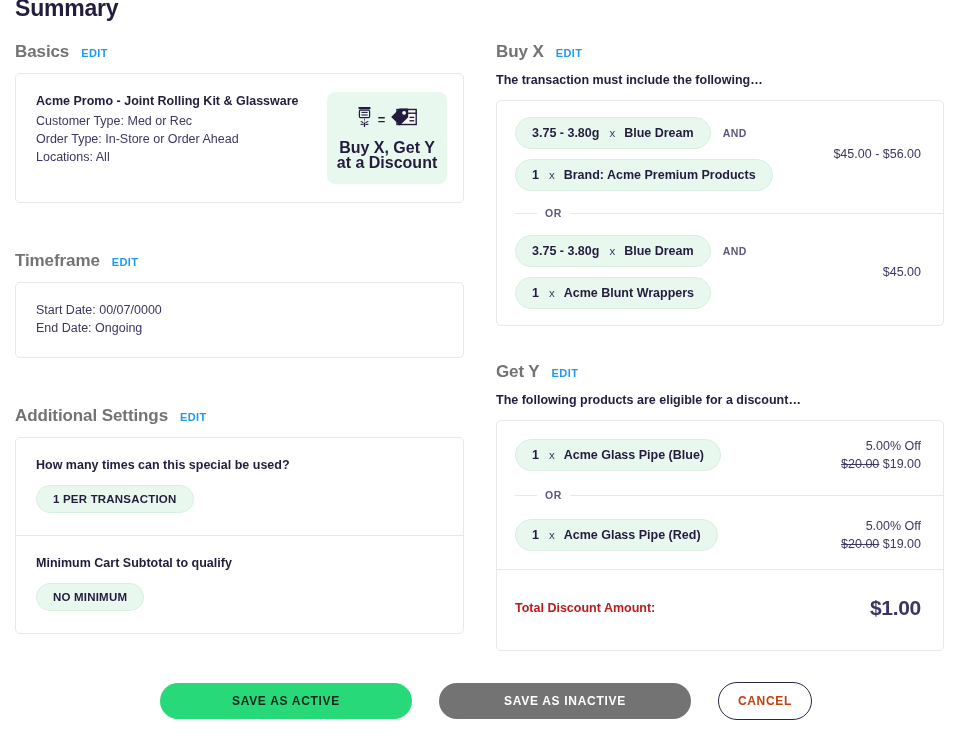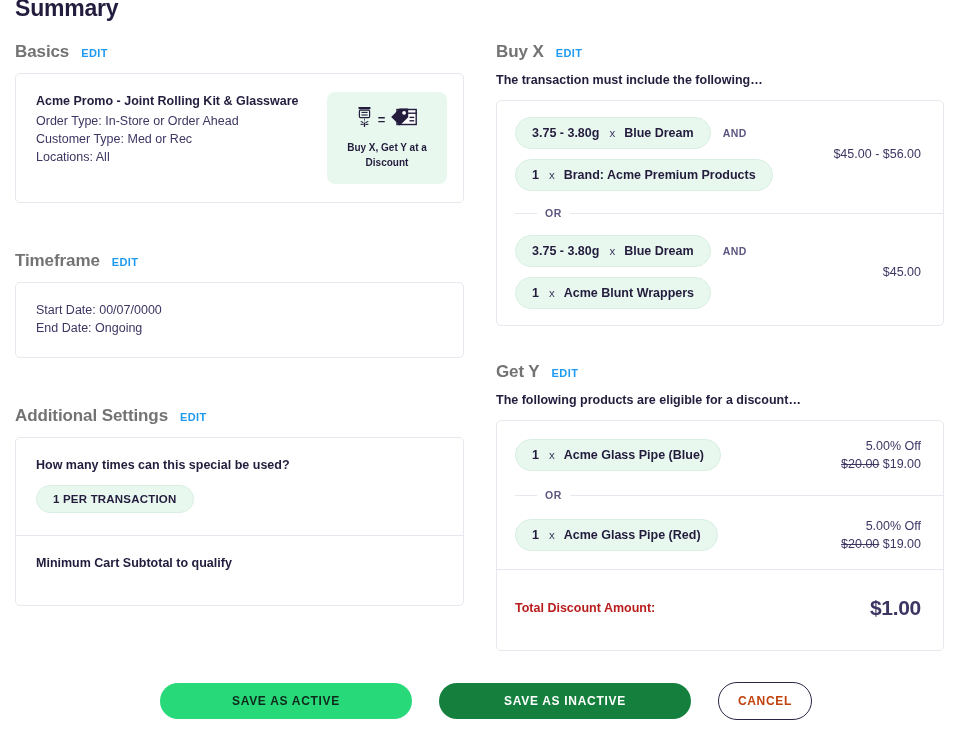--- a/index.html
+++ b/index.html
@@ -107,21 +107,21 @@
     align-items: center;
     gap: 5px;
   }
   .promo-type .eq {
     font-size: 13px;
     font-weight: 700;
     color: #231c3d;
     line-height: 1;
   }
   .promo-type .label {
-    font-size: 10px;
+    font-size: 16px;
     font-weight: 700;
     color: #231c3d;
     text-align: center;
     line-height: 15px;
   }
 
   
   .timeframe-card { padding: 18px 20px 20px 20px; }
   .timeframe-card .title {
     font-size: 12.5px;
@@ -266,21 +266,21 @@
     font-size: 12px;
     font-weight: 700;
     letter-spacing: 0.7px;
     cursor: pointer;
     display: inline-flex;
     align-items: center;
     justify-content: center;
   }
   .btn-active   { width: 252px; background: #25d островa; }
   .btn-active   { width: 252px; background: #28d979; color: #0d2a1c; }
-  .btn-inactive { width: 252px; background: #15803d; color: #ffffff; }
+  .btn-inactive { width: 252px; background: #737373; color: #ffffff; }
   .btn-cancel   {
     width: 94px;
     background: #ffffff;
     color: #c2410c;
     border: 1px solid #2b2545;
     height: 38px;
     border-radius: 20px;
   }
 </style>
 </head>
@@ -291,22 +291,22 @@
 <div class="col-left">
 
   <div class="section-head">
     <h2>Basics</h2>
     <a class="edit-link">EDIT</a>
   </div>
 
   <div class="card basics-card">
     <div class="basics-lines">
       <div class="title">Acme Promo - Joint Rolling Kit &amp; Glassware</div>
+      <div class="line">Customer Type: Med or Rec</div>
       <div class="line">Order Type: In-Store or Order Ahead</div>
-      <div class="line">Customer Type: Med or Rec</div>
       <div class="line">Locations: All</div>
     </div>
 
     <div class="promo-type">
       <div class="glyphs">
         <span>
           <svg width="17" height="22" viewBox="0 0 17 22" fill="none">
             <rect x="2.5" y="1" width="12" height="2.2" rx="0.6" fill="#231c3d"></rect>
             <rect x="3.4" y="4.2" width="10.2" height="7.4" rx="1" stroke="#231c3d" stroke-width="1.2"></rect>
             <line x1="5.4" y1="6.4" x2="11.6" y2="6.4" stroke="#231c3d" stroke-width="1.1"></line>
@@ -354,20 +354,21 @@
     <a class="edit-link">EDIT</a>
   </div>
 
   <div class="card">
     <div class="setting-row">
       <div class="q">How many times can this special be used?</div>
       <span class="pill">1 PER TRANSACTION</span>
     </div>
     <div class="setting-row">
       <div class="q">Minimum Cart Subtotal to qualify</div>
+      <span class="pill">NO MINIMUM</span>
     </div>
   </div>
 
 </div>
 
 <div class="col-right">
 
   <div class="section-head">
     <h2>Buy X</h2>
     <a class="edit-link">EDIT</a>

